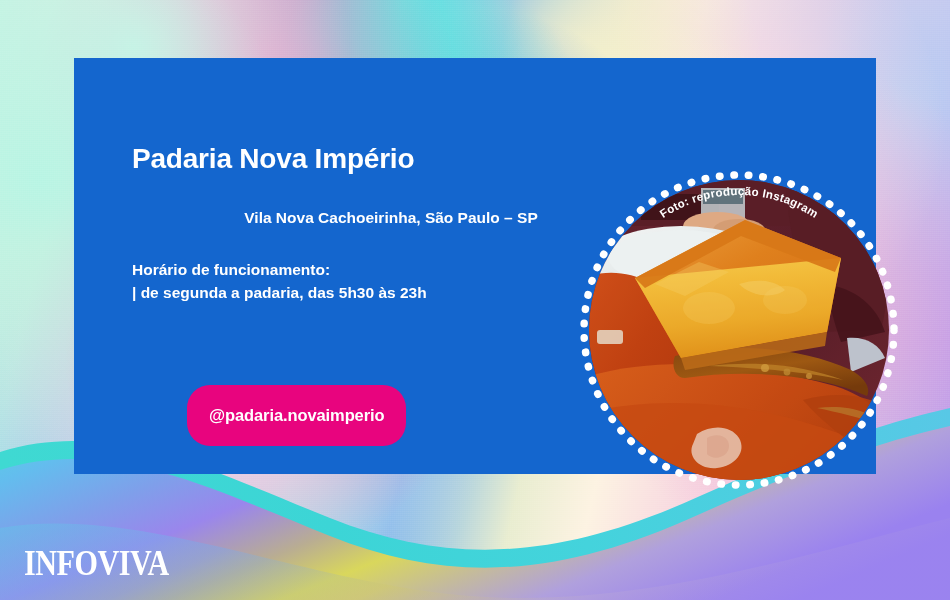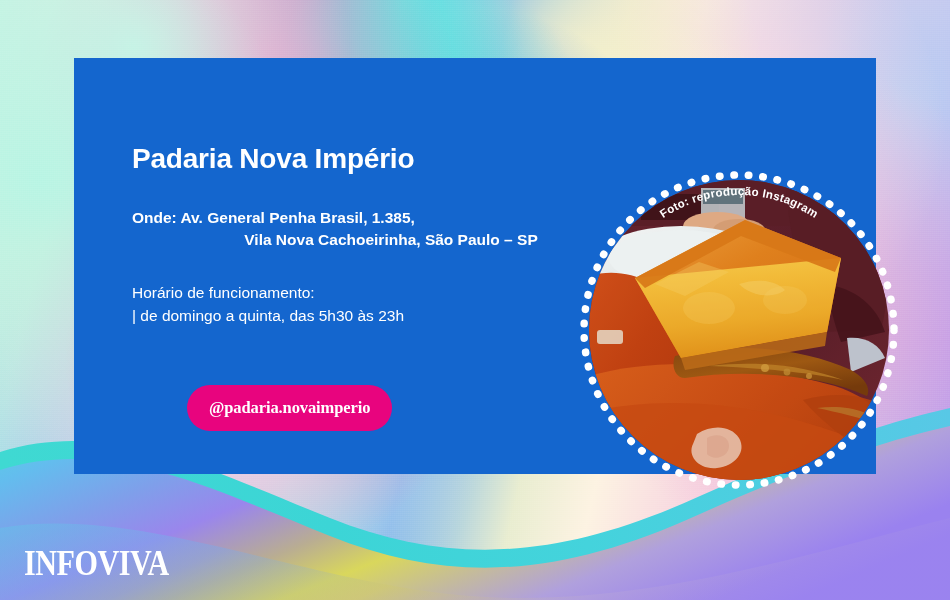--- a/index.html
+++ b/index.html
@@ -100,40 +100,39 @@
     font-size: 15.5px;
     font-weight: 700;
     line-height: 1.45;
   }
   .addr-line2 { padding-left: 58px; text-align: center; }
 
   .hours-block {
     margin-top: 30px;
     color: #ffffff;
     font-size: 15.5px;
-    font-weight: 400;
+    font-weight: 700;
     line-height: 1.48;
   }
 
   .handle-badge {
     position: absolute;
     left: 187px;
     top: 385px;
-    height: 46px;
+    height: 61px;
     padding: 0 22px;
     display: inline-flex;
     align-items: center;
     background: #e8047e;
     color: #ffffff;
     font-size: 16.5px;
     font-weight: 700;
     border-radius: 23px;
     letter-spacing: -0.1px;
     white-space: nowrap;
-    font-family: Liberation Serif, serif;
   }
 
   
   .photo-wrap {
     position: absolute;
     left: 578px;
     top: 169px;
     width: 322px;
     height: 322px;
   }
@@ -224,27 +223,26 @@
       <path d="M0,128 C140,104 300,182 470,196 C640,210 820,150 950,118 L950,200 L0,200 Z" fill="url(#waveLower)" opacity=".5"></path>
     </svg>
   </div>
 
   <div class="card">
     <div class="card-body">
 
       <h1 class="title">Padaria Nova Império</h1>
 
       <div class="addr-block">
-        <div>Onde: Av. General Penha Brasil, 1.385,</div>
         <div class="addr-line2">Vila Nova Cachoeirinha, São Paulo – SP</div>
       </div>
 
       <div class="hours-block">
         <div>Horário de funcionamento:</div>
-        <div>| de domingo a quinta, das 5h30 às 23h</div>
+        <div>| de segunda a padaria, das 5h30 às 23h</div>
       </div>
 
     </div>
   </div>
 
   <div class="handle-badge">@padaria.novaimperio</div>
 
   <div class="photo-wrap">
 
     <div class="photo-clip">

